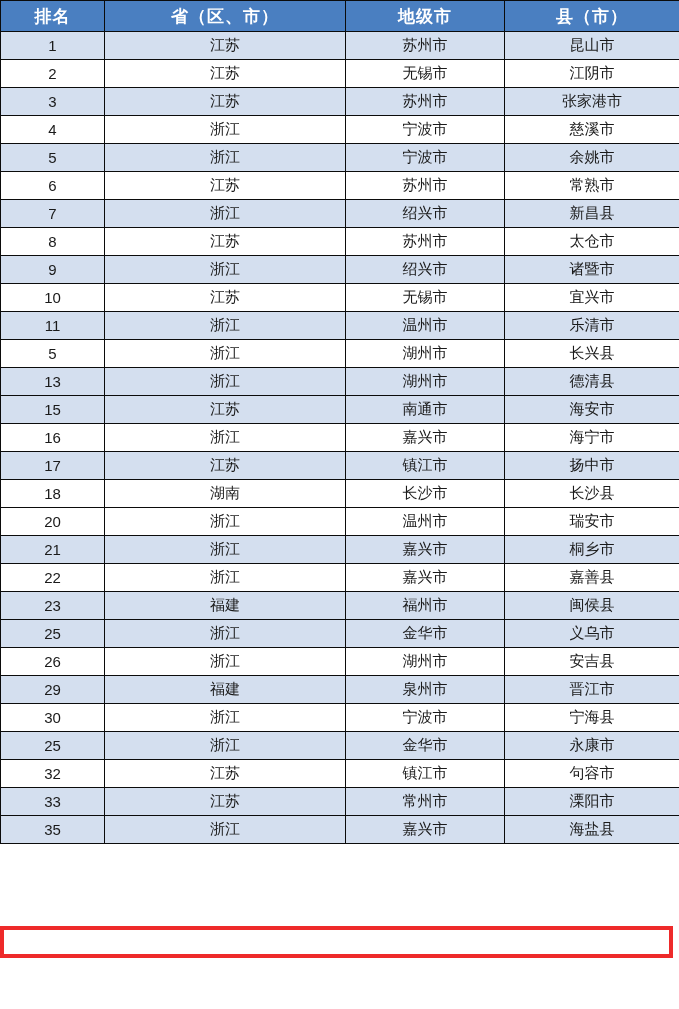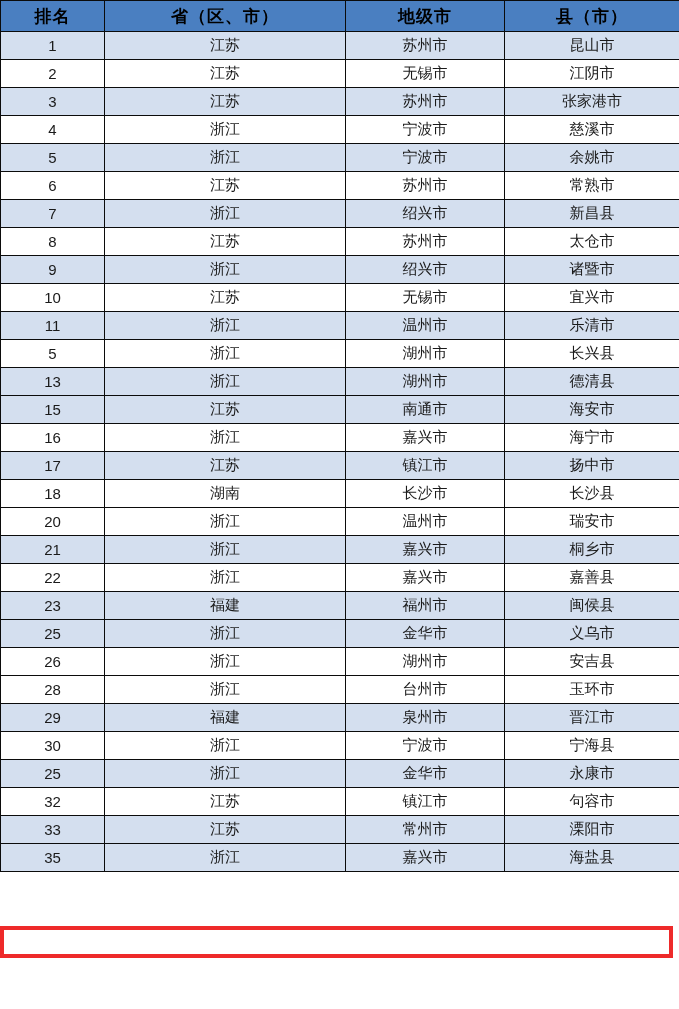--- a/index.html
+++ b/index.html
@@ -35,21 +35,21 @@
   table.rank-table td {
     border: 1px solid #0b0b0b;
     text-align: center;
     vertical-align: middle;
     padding: 0;
   }
 
   thead tr.header-row th {
     height: 30px;
     background: #4a7fc1;
-    color: #000000;
+    color: #ffffff;
     font-weight: bold;
     font-size: 17px;
     letter-spacing: 1px;
     border-color: #0b0b0b;
   }
 
   tbody tr.data-row td {
     height: 27px;
     font-size: 15px;
     color: #1a1a1a;
@@ -232,26 +232,20 @@
           <td class="cell-province">浙江</td>
           <td class="cell-city">金华市</td>
           <td class="cell-county">义乌市</td>
         </tr>
         <tr class="data-row plain">
           <td class="cell-rank">26</td>
           <td class="cell-province">浙江</td>
           <td class="cell-city">湖州市</td>
           <td class="cell-county">安吉县</td>
         </tr>
-        <tr class="data-row plain">
-          <td class="cell-rank">28</td>
-          <td class="cell-province">浙江</td>
-          <td class="cell-city">台州市</td>
-          <td class="cell-county">玉环市</td>
-        </tr>
         <tr class="data-row shade">
           <td class="cell-rank">29</td>
           <td class="cell-province">福建</td>
           <td class="cell-city">泉州市</td>
           <td class="cell-county">晋江市</td>
         </tr>
         <tr class="data-row plain">
           <td class="cell-rank">30</td>
           <td class="cell-province">浙江</td>
           <td class="cell-city">宁波市</td>

